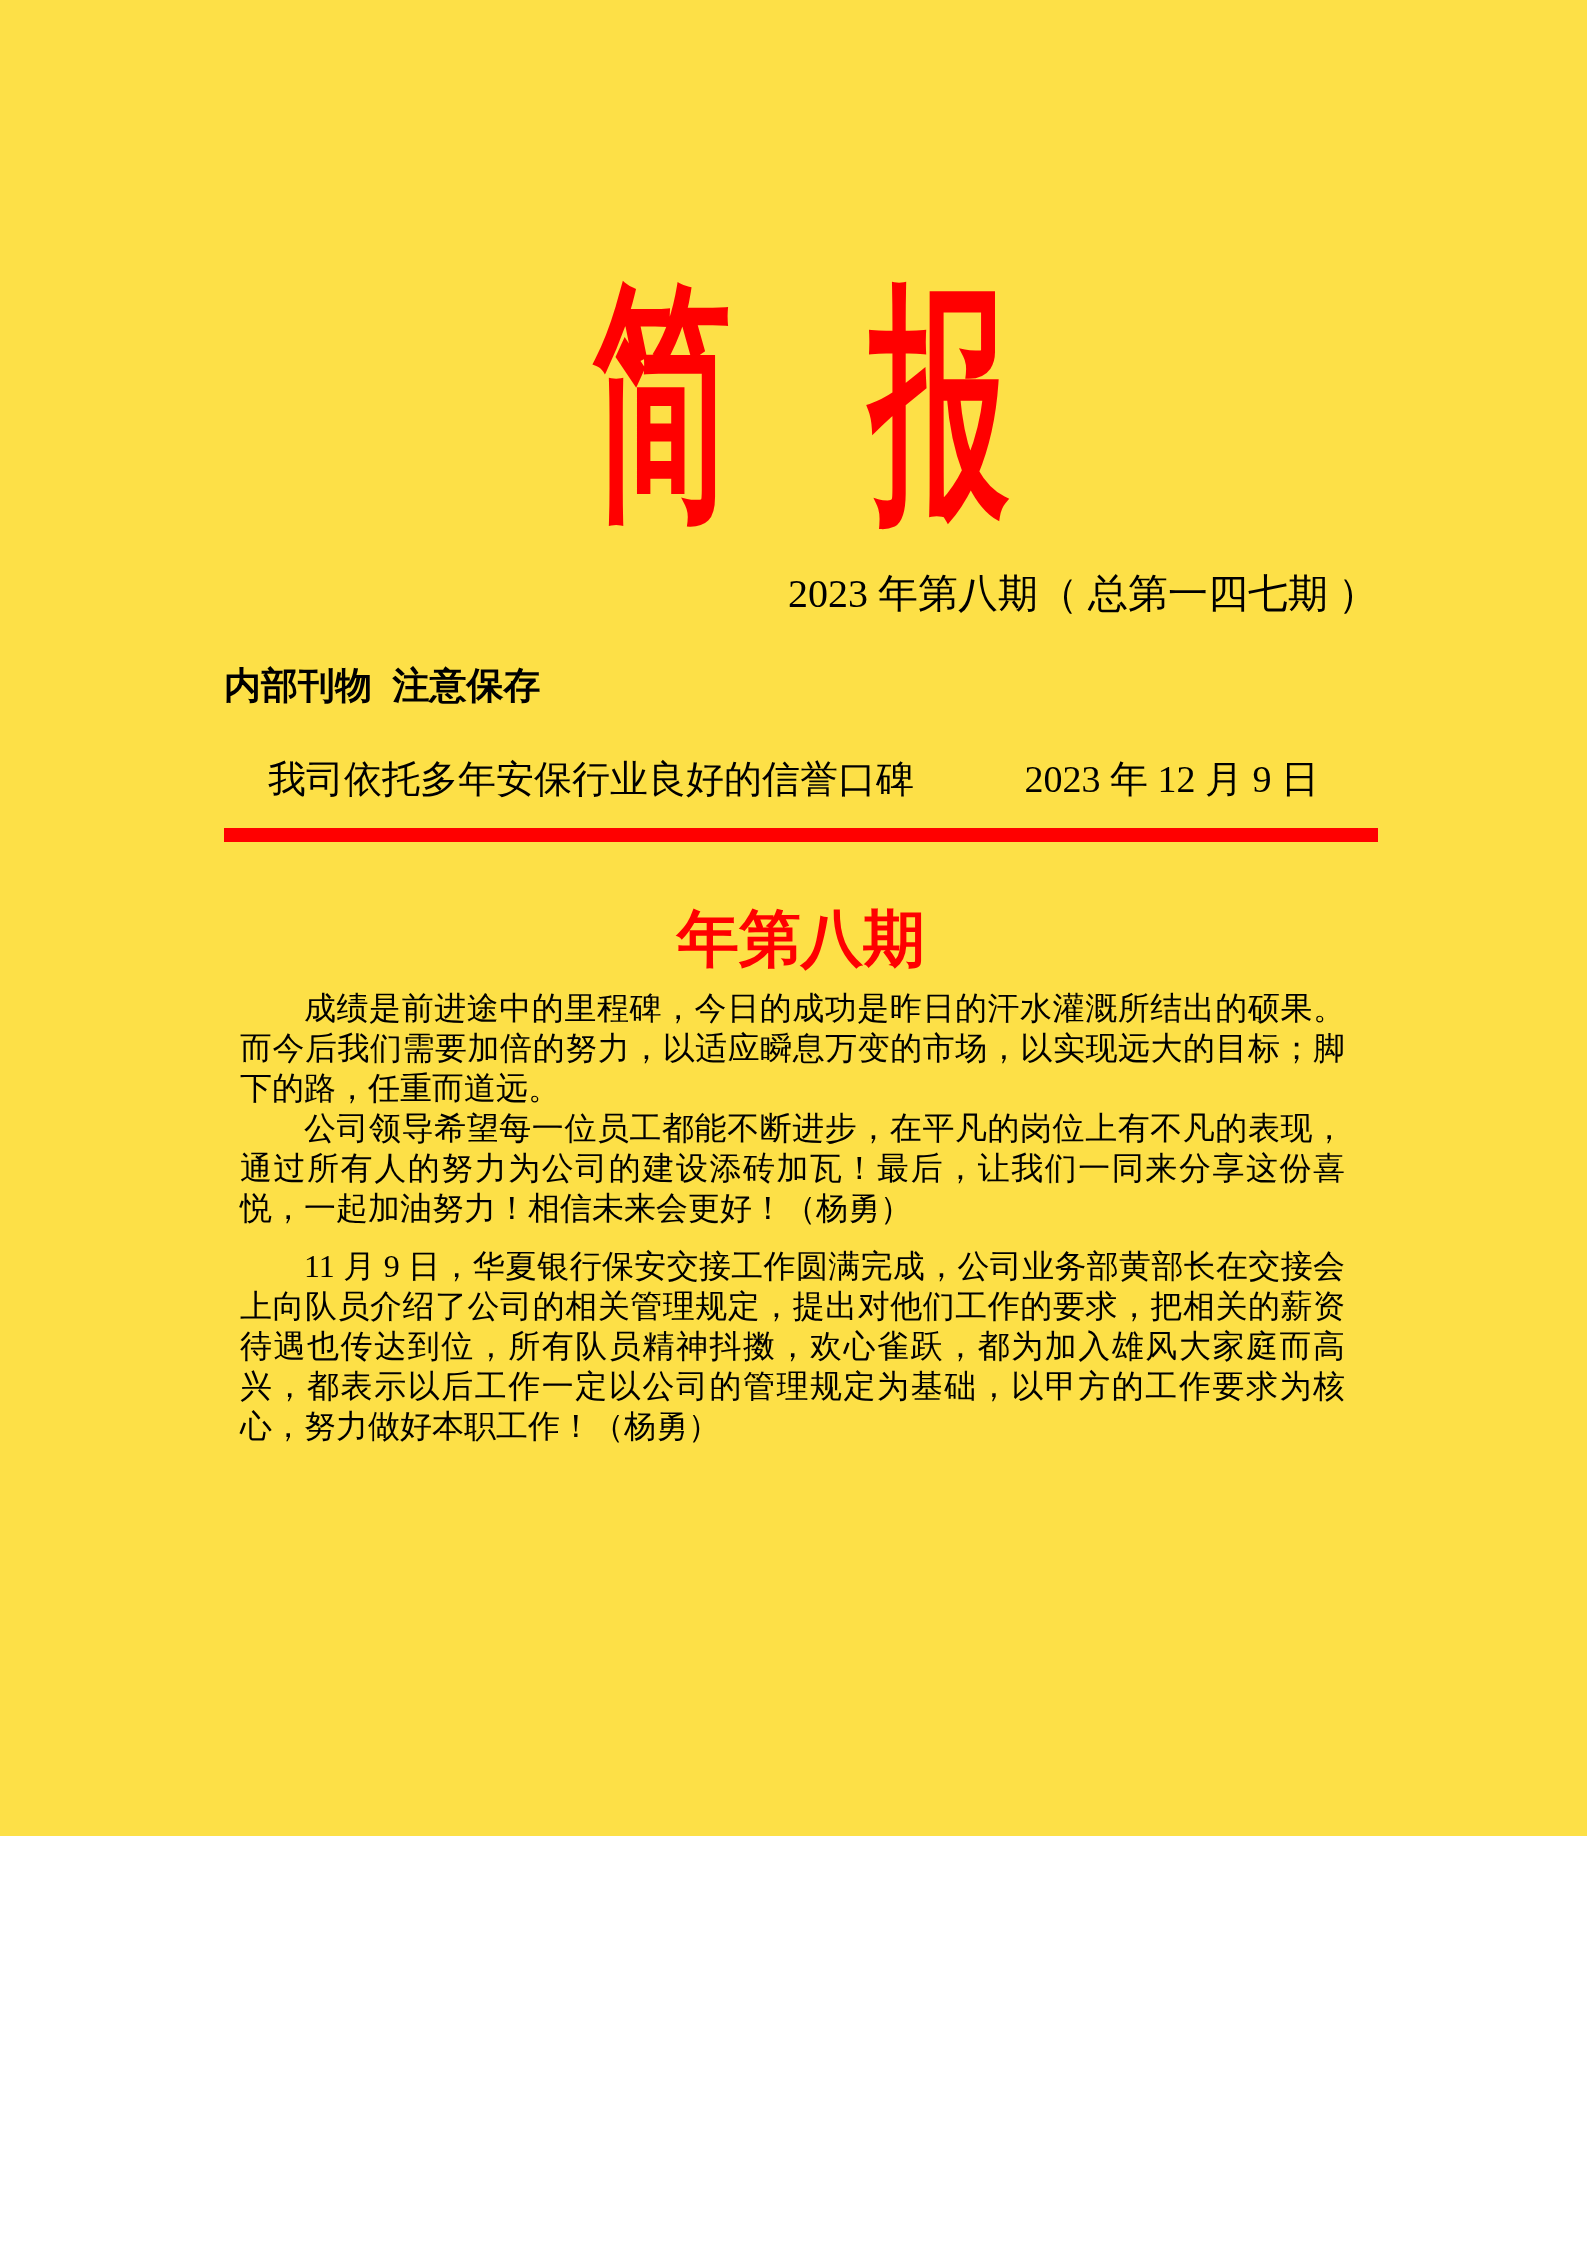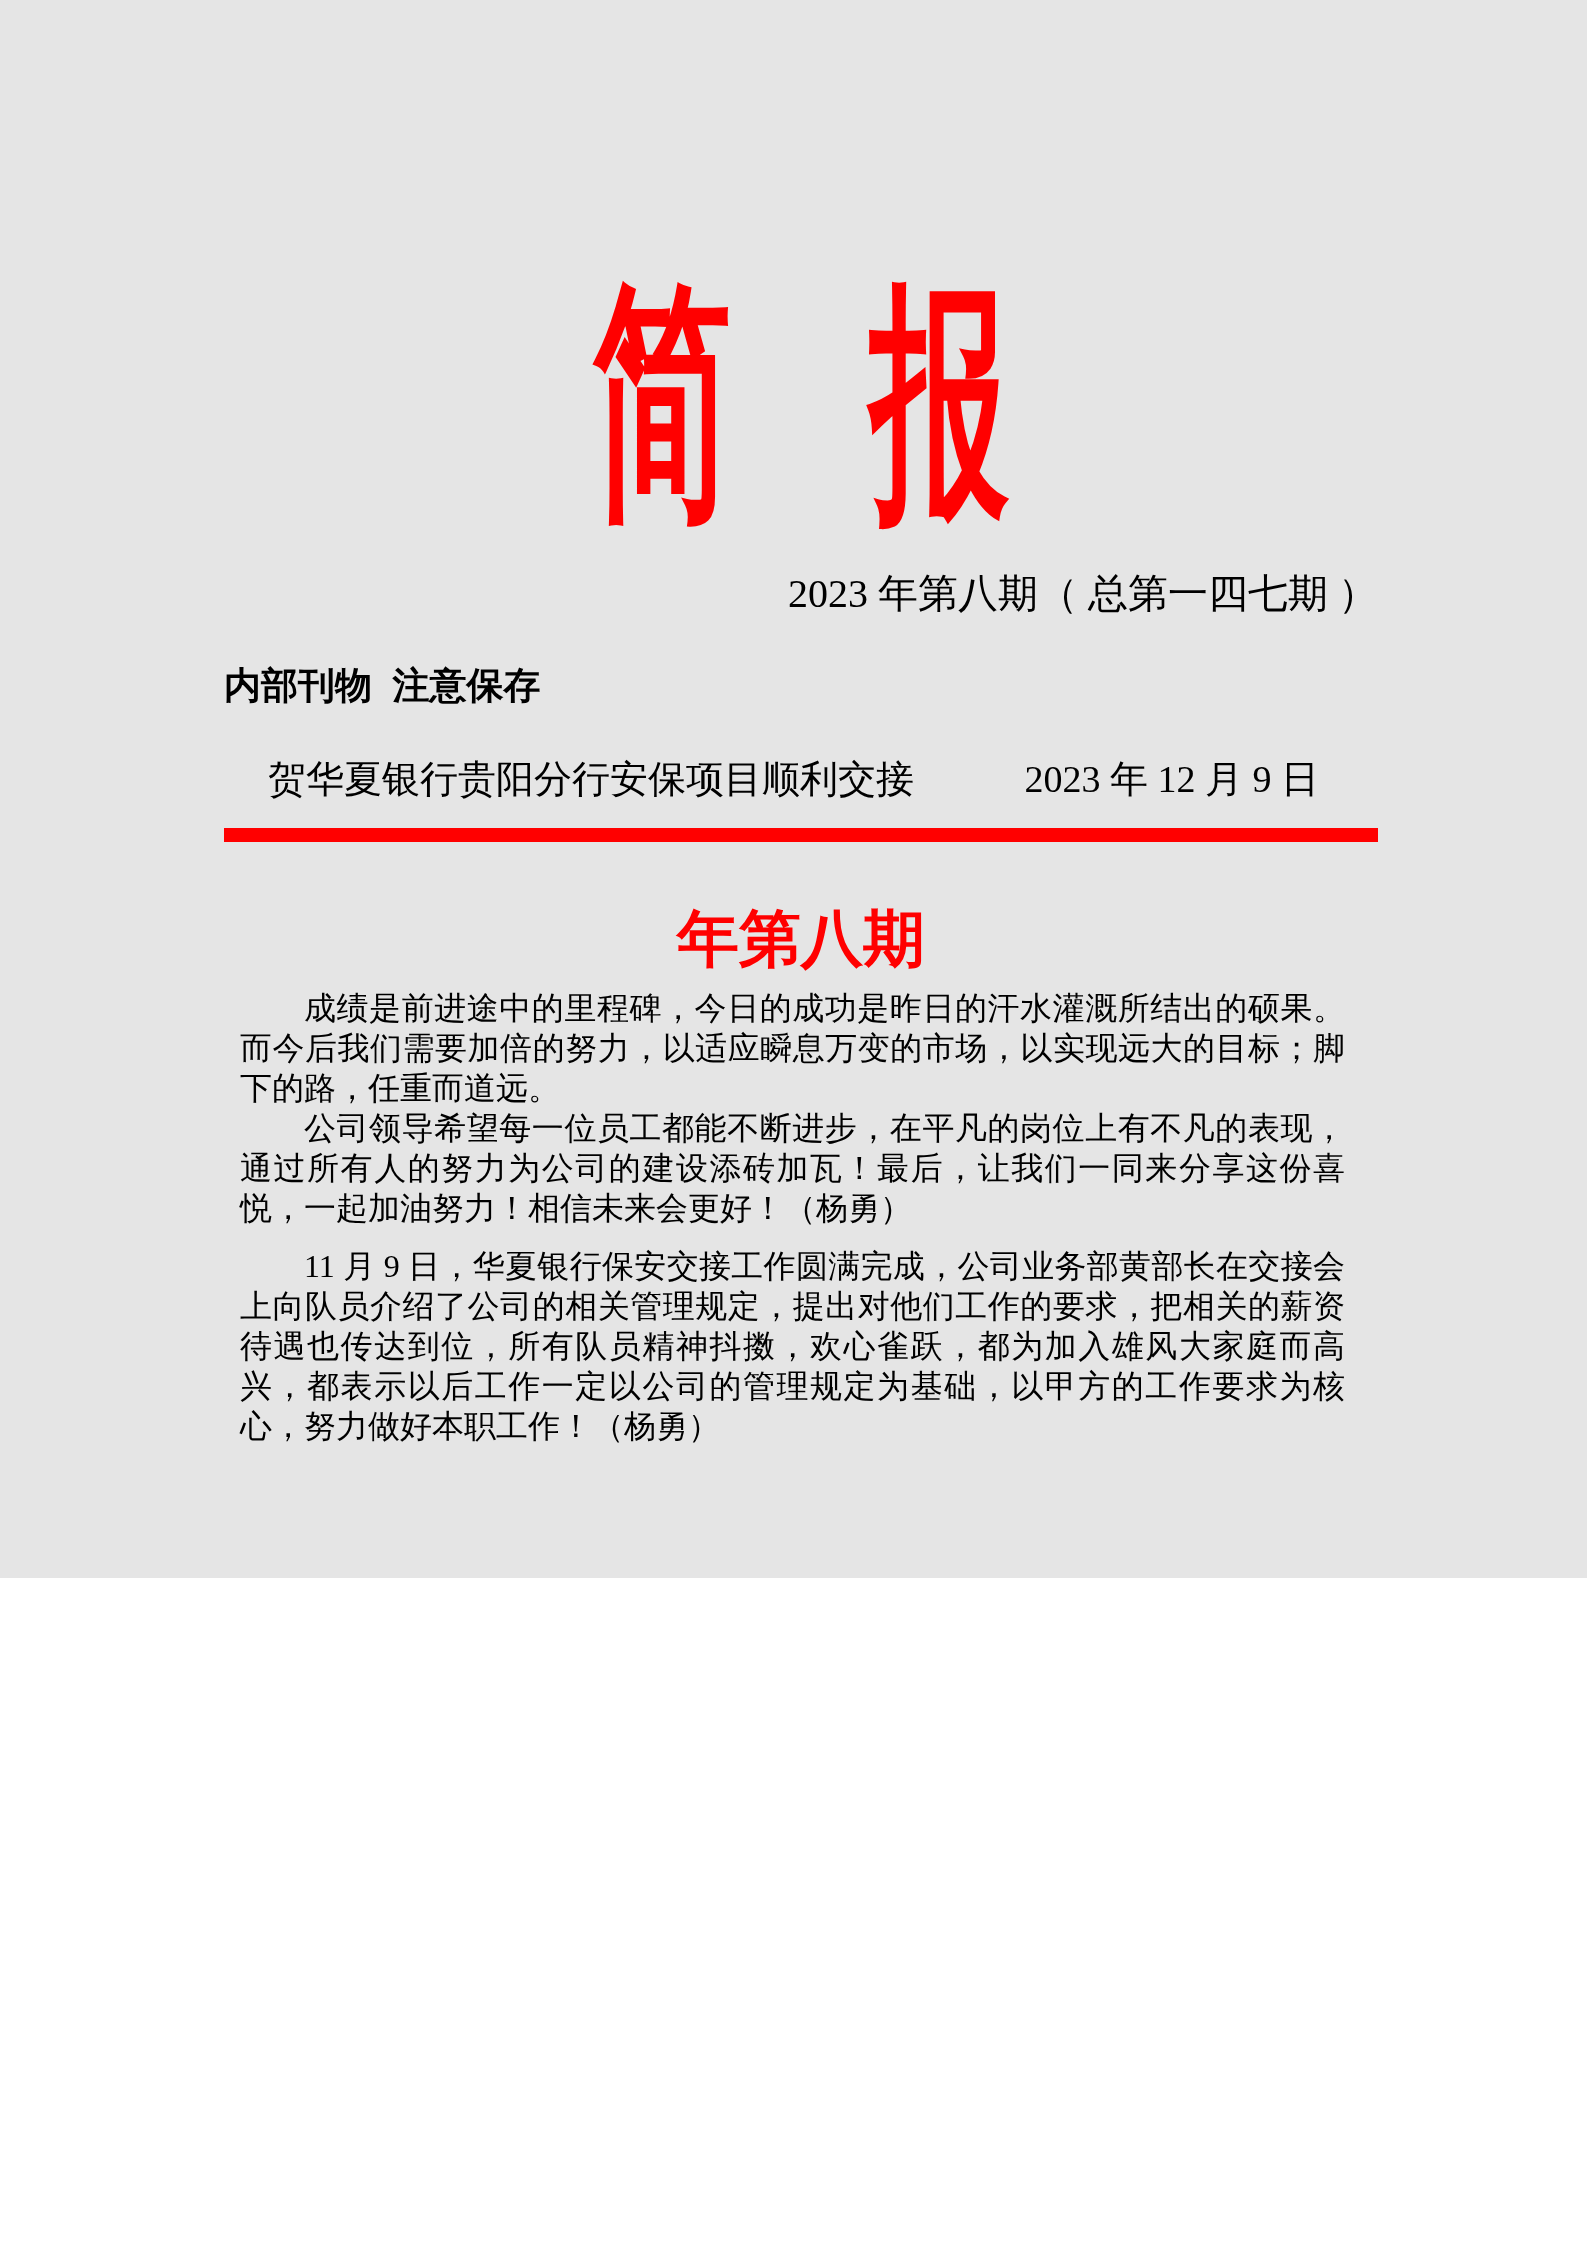--- a/index.html
+++ b/index.html
@@ -1,20 +1,20 @@
 <!DOCTYPE html>
 <html><head>
 <meta charset="utf-8">
 <style>
   html, body { margin: 0; padding: 0; background: #ffffff; }
   .page {
     position: relative;
     width: 1587px;
-    height: 1578px;
-    background: #e5e5e5;
+    height: 1836px;
+    background: #fde047;
     overflow: hidden;
     font-family: "Liberation Serif", "DejaVu Serif", serif;
     color: #000000;
   }
   .content {
     padding: 0 209px 0 224px; 
   }
   
   .masthead {
     margin-top: 276px;
@@ -96,21 +96,21 @@
 
     <div class="masthead">
       <span class="masthead-inner accent" style="color: rgb(255, 0, 0);">简　报</span>
     </div>
 
     <div class="issue-line">2023 年第八期（ 总第一四七期 ）</div>
 
     <div class="notice-line">内部刊物  注意保存</div>
 
     <div class="publisher-row">
-      <span>贺华夏银行贵阳分行安保项目顺利交接</span>
+      <span>我司依托多年安保行业良好的信誉口碑</span>
       <span>2023 年 12 月 9 日</span>
     </div>
 
     <div class="red-rule" style="background: rgb(255, 0, 0);"></div>
 
     <div class="section-heading heading-1 accent" style="color: rgb(255, 0, 0);">年第八期</div>
 
     <div class="body-block">
       <p>成绩是前进途中的里程碑，今日的成功是昨日的汗水灌溉所结出的硕果。而今后我们需要加倍的努力，以适应瞬息万变的市场，以实现远大的目标；脚下的路，任重而道远。</p>
       <p>公司领导希望每一位员工都能不断进步，在平凡的岗位上有不凡的表现，通过所有人的努力为公司的建设添砖加瓦！最后，让我们一同来分享这份喜悦，一起加油努力！相信未来会更好！（杨勇）</p>

